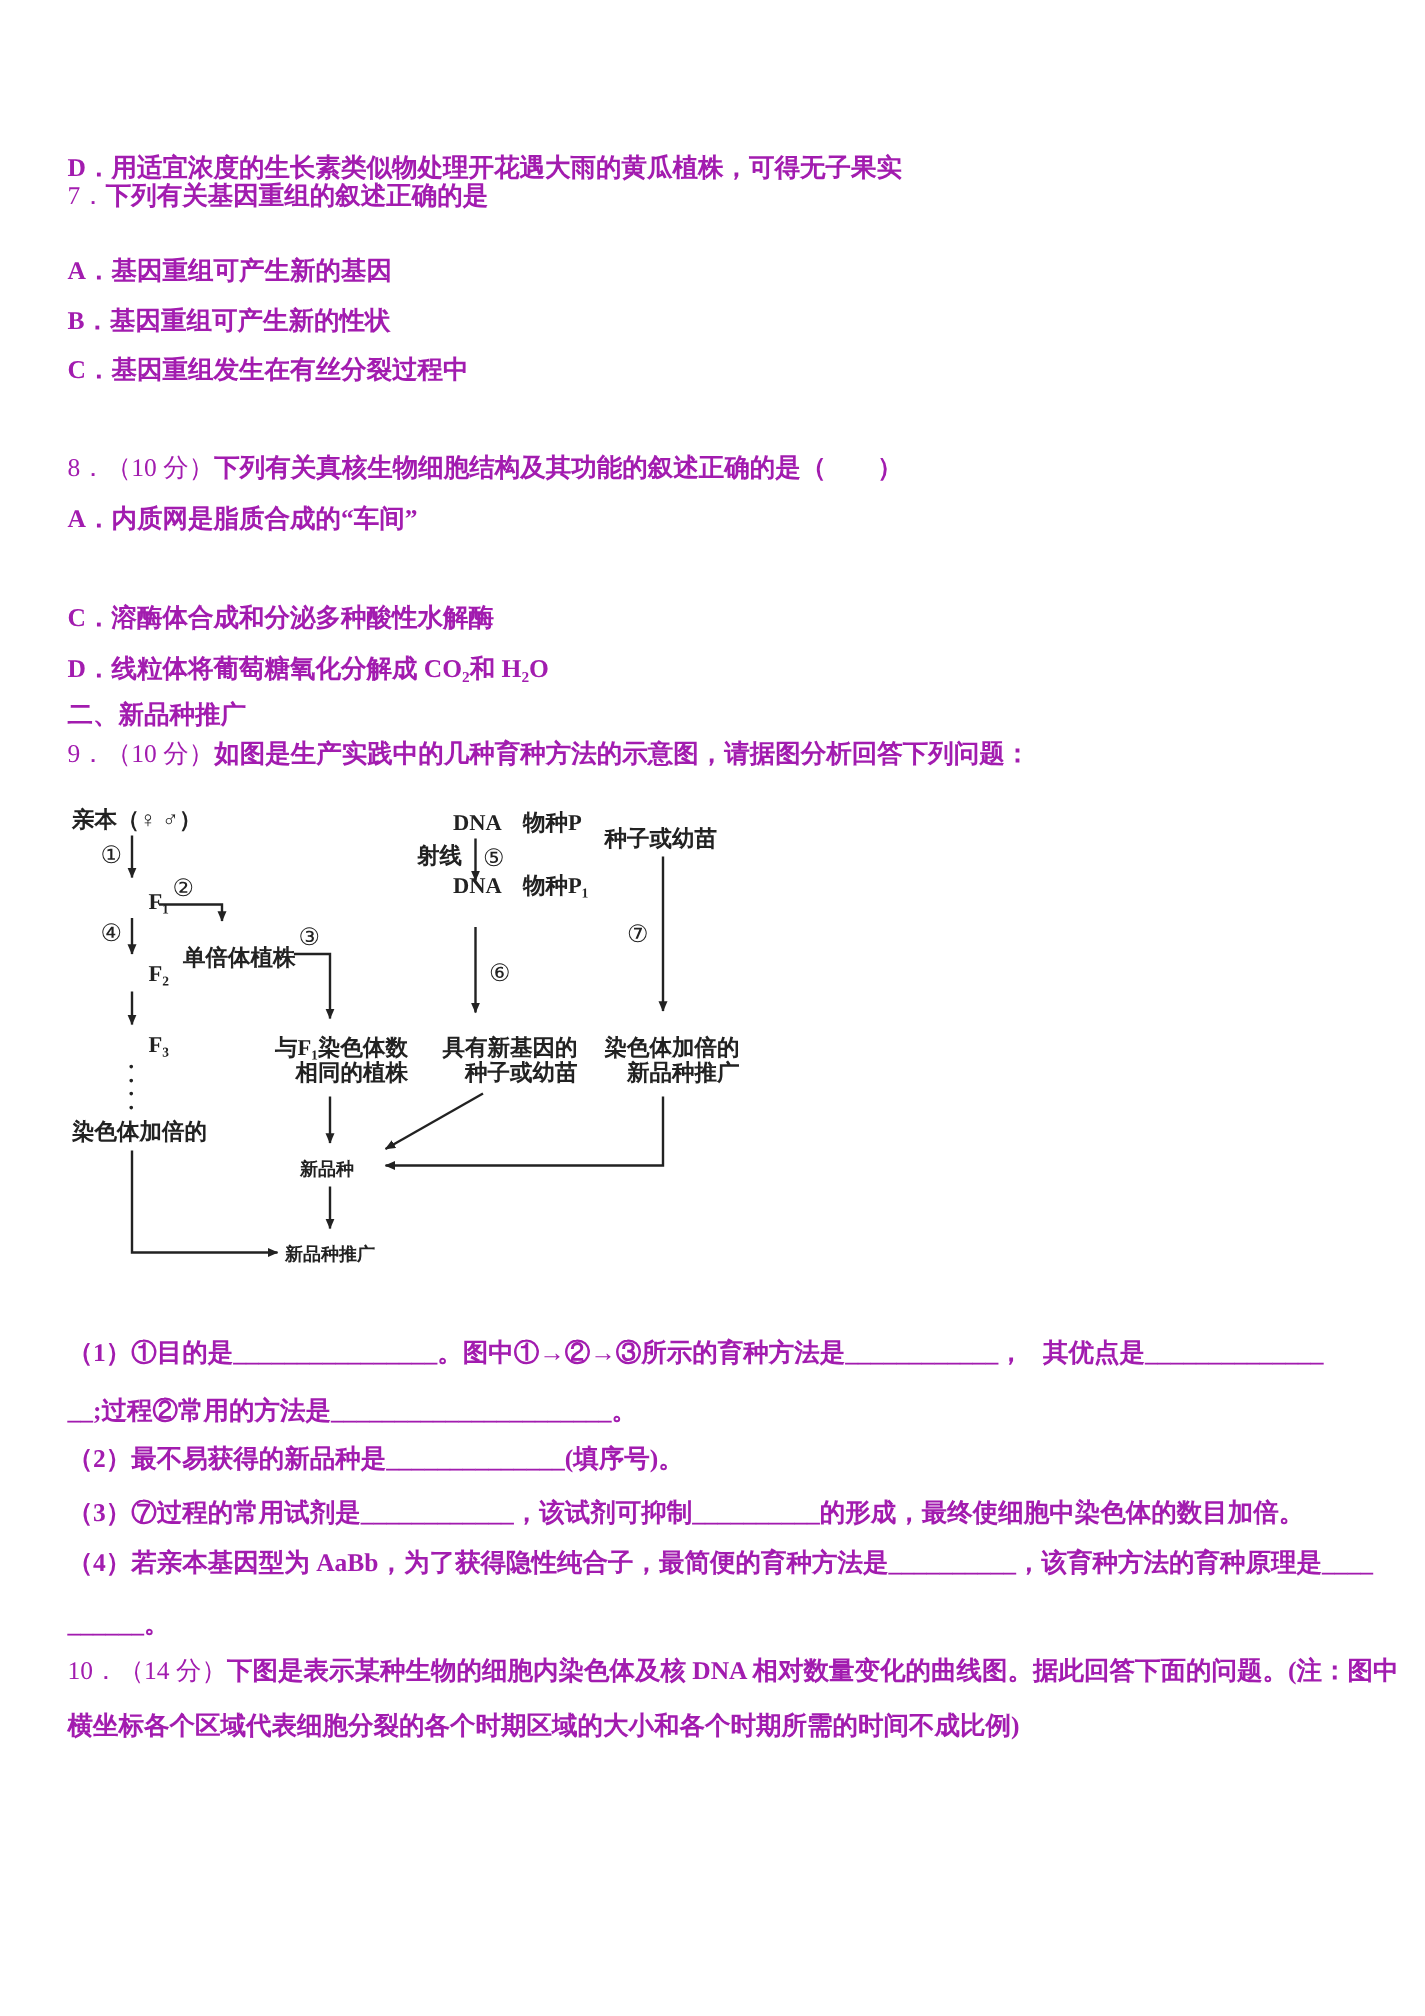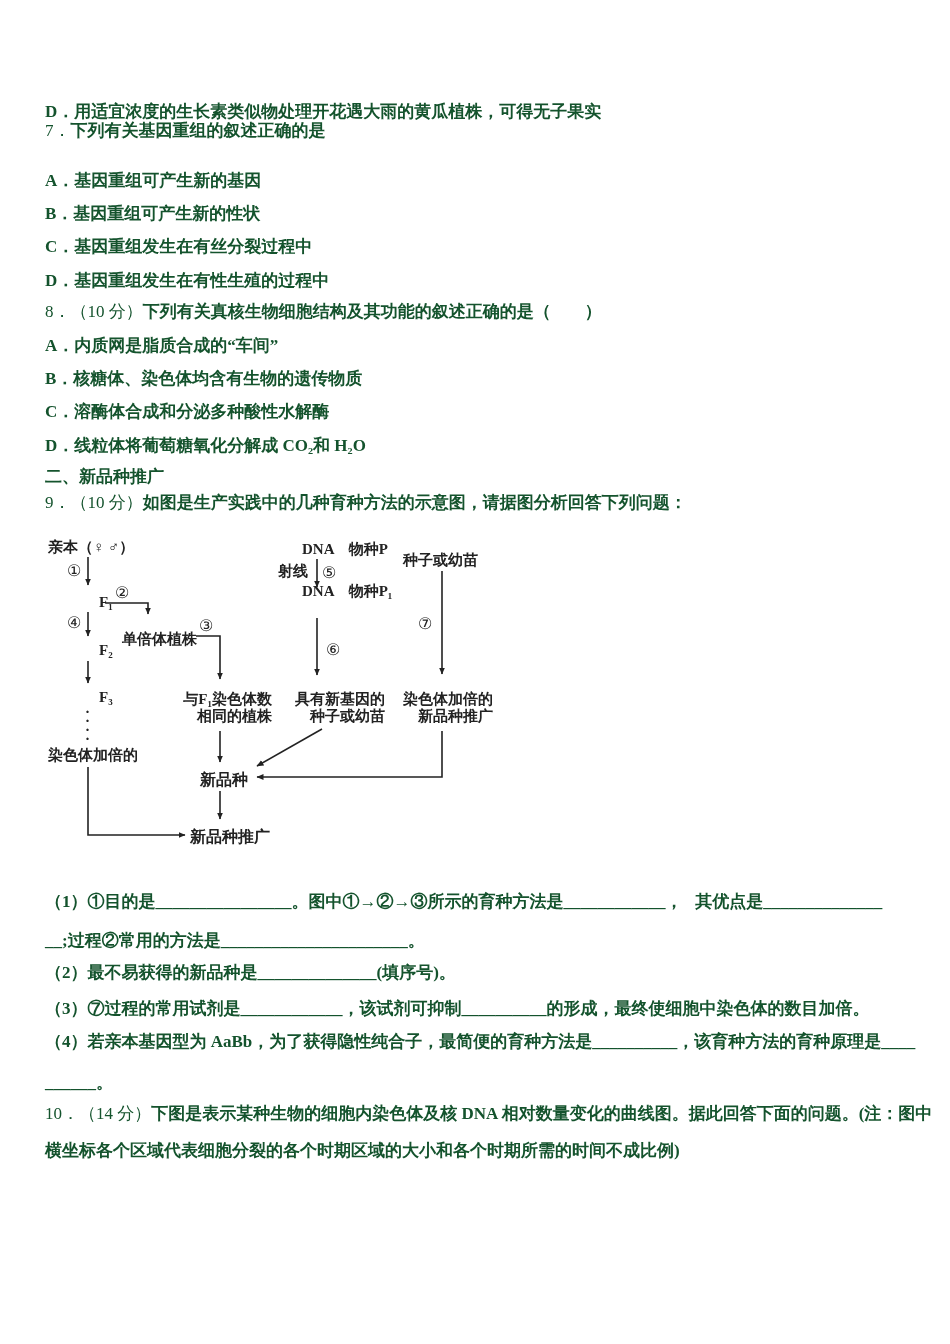--- a/index.html
+++ b/index.html
@@ -11,21 +11,21 @@
     color:#111111;
     overflow:hidden;
   }
   .page { position:absolute; inset:0; background:#fff; }
   .line {
     position:absolute;
     left:45px;
     font-size:17px;
     line-height:22px;
     white-space:pre;
-    color:#14532d;
+    color:#a21caf;
     text-align:right;
   }
   .cn { font-weight:bold; }
   .num { font-weight:normal; }
   
   .diagram {
     position:absolute; left:30px; top:533px; width:480px; height:322px;
   }
   .arrows { position:absolute; left:0; top:0; width:480px; height:322px; }
   .dlabel {
@@ -33,38 +33,36 @@
     font-size:15px;
     font-weight:bold;
     line-height:17px;
     white-space:pre;
     color:#222222;
   }
   .dlabel.ctr { text-align:right; }
   .circ { font-weight:normal; font-size:16px; color:#222; }
   .fsub { font-size:15px;margin-left:18px; }
   .dots { font-size:15px; line-height:9px; letter-spacing:0; }
-  .big { font-size:16px; }
+  .big { font-size:12px; }
 </style>
 </head>
 <body>
 
 <div class="page">
 
   <div class="line cn" style="top:101px">D．用适宜浓度的生长素类似物处理开花遇大雨的黄瓜植株，可得无子果实</div>
 
   <div class="line" style="top:120px"><span class="num">7．</span><span class="cn">下列有关基因重组的叙述正确的是</span></div>
   <div class="line cn" style="top:170px">A．基因重组可产生新的基因</div>
   <div class="line cn" style="top:203px">B．基因重组可产生新的性状</div>
   <div class="line cn" style="top:236px">C．基因重组发生在有丝分裂过程中</div>
-  <div class="line cn" style="top:270px">D．基因重组发生在有性生殖的过程中</div>
 
   <div class="line" style="top:301px"><span class="num">8．（10 分）</span><span class="cn">下列有关真核生物细胞结构及其功能的叙述正确的是（　　）</span></div>
   <div class="line cn" style="top:335px">A．内质网是脂质合成的“车间”</div>
-  <div class="line cn" style="top:368px">B．核糖体、染色体均含有生物的遗传物质</div>
   <div class="line cn" style="top:435px">D．线粒体将葡萄糖氧化分解成 CO₂和 H₂O</div>
   <div class="line cn" style="top:401px">C．溶酶体合成和分泌多种酸性水解酶</div>
 
   <div class="line cn" style="top:466px">二、新品种推广</div>
 
   <div class="line" style="top:492px"><span class="num">9．（10 分）</span><span class="cn">如图是生产实践中的几种育种方法的示意图，请据图分析回答下列问题：</span></div>
 
   <div class="diagram">
     <svg class="arrows" viewBox="0 0 480 322">
       <defs>

